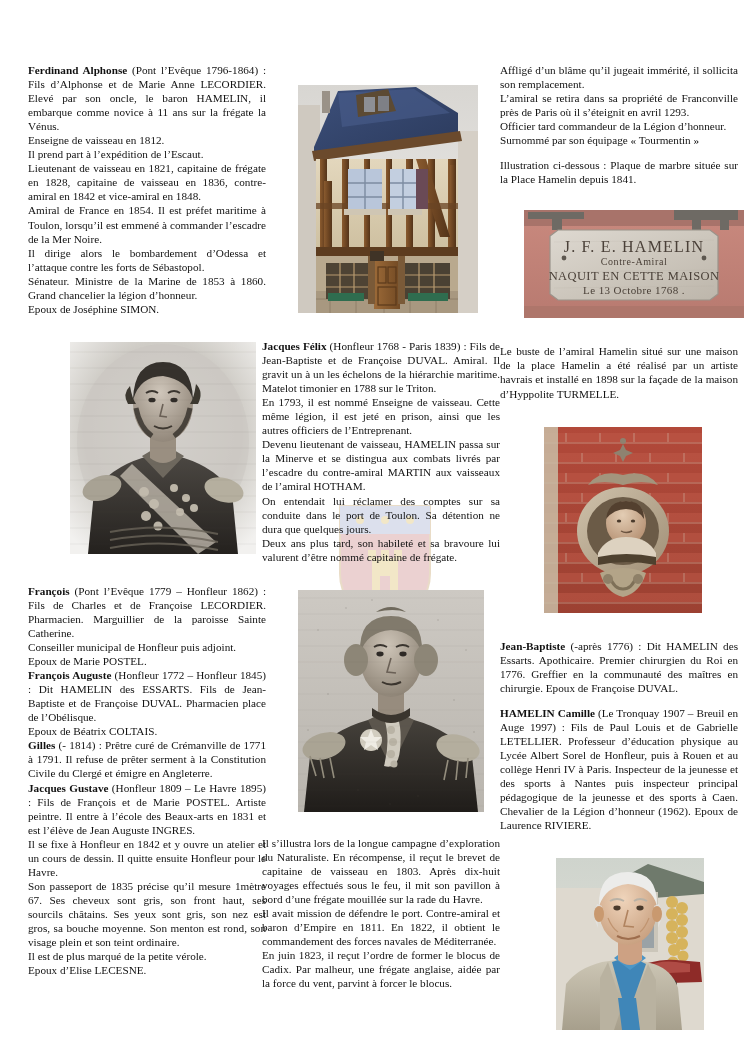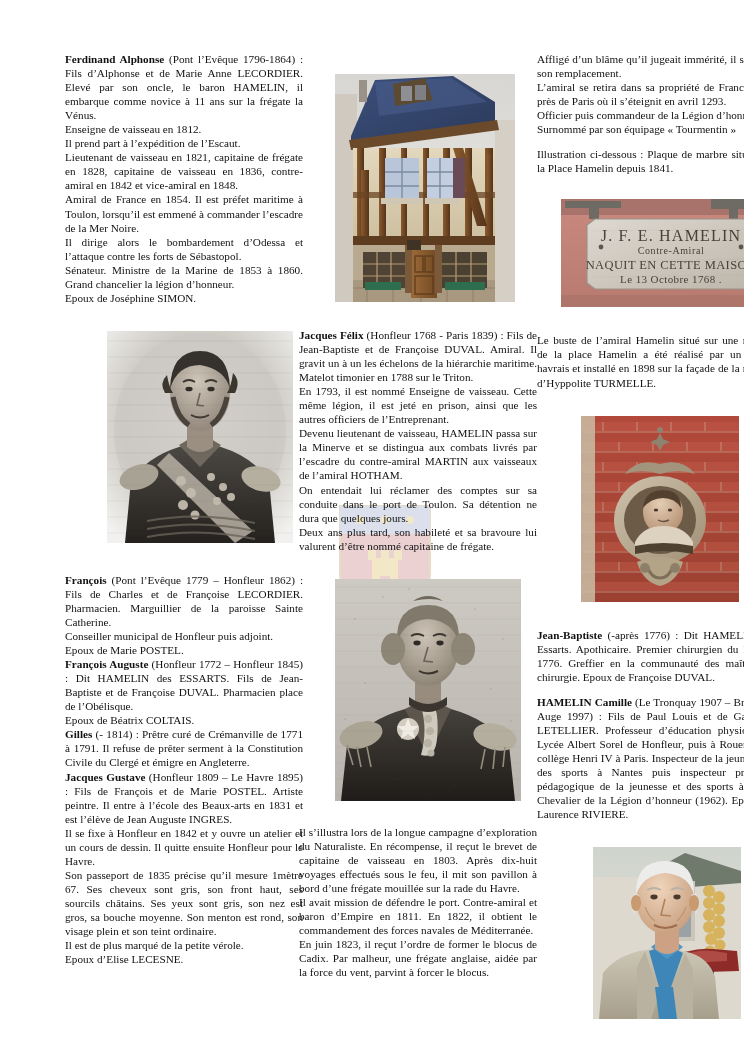--- a/index.html
+++ b/index.html
@@ -32,23 +32,22 @@
   
   #page {
     position: absolute;
     left: 0; top: 0;
     width: 744px;
     height: 1050px;
     z-index: 2;
   }
   .col {
     position: absolute;
-    top: 52px;
+    top: 63px;
     width: 238px;
-    margin-left: 37px;
   }
   #col-1 { left: 28px; }
   #col-2 { left: 262px; }
   #col-3 { left: 500px; }
 
   p.para {
     margin: 0 0 0 0;
     font-size: 11.2px;
     line-height: 14.05px;
     text-align: justify;
@@ -429,21 +428,21 @@
 
     <p class="para">Il s’illustra lors de la longue campagne d’exploration du Naturaliste. En récompense, il reçut le brevet de capitaine de vaisseau en 1803. Après dix-huit voyages effectués sous le feu, il mit son pavillon à bord d’une frégate mouillée sur la rade du Havre.</p>
     <p class="para">Il avait mission de défendre le port. Contre-amiral et baron d’Empire en 1811. En 1822, il obtient le commandement des forces navales de Méditerranée.</p>
     <p class="para">En juin 1823, il reçut l’ordre de former le blocus de Cadix. Par malheur, une frégate anglaise, aidée par la force du vent, parvint à forcer le blocus.</p>
   </div>
 
   <div class="col" id="col-3">
 
     <p class="para">Affligé d’un blâme qu’il jugeait immérité, il sollicita son remplacement.</p>
     <p class="para">L’amiral se retira dans sa propriété de Franconville près de Paris où il s’éteignit en avril 1293.</p>
-    <p class="para">Officier puis commandeur de la Légion d’honneur.</p>
+    <p class="para">Officier tard commandeur de la Légion d’honneur.</p>
     <p class="para">Surnommé par son équipage « Tourmentin »</p>
 
     <div class="gap"></div>
 
     <p class="para">Illustration ci-dessous : Plaque de marbre située sur la Place Hamelin depuis 1841.</p>
 
     <figure class="fig" id="fig-plaque">
       <svg class="fig-inner" width="220" height="108" viewBox="0 0 220 108" xmlns="http://www.w3.org/2000/svg">
         <defs>
           <linearGradient id="wallP" x1="0" y1="0" x2="0" y2="1">

